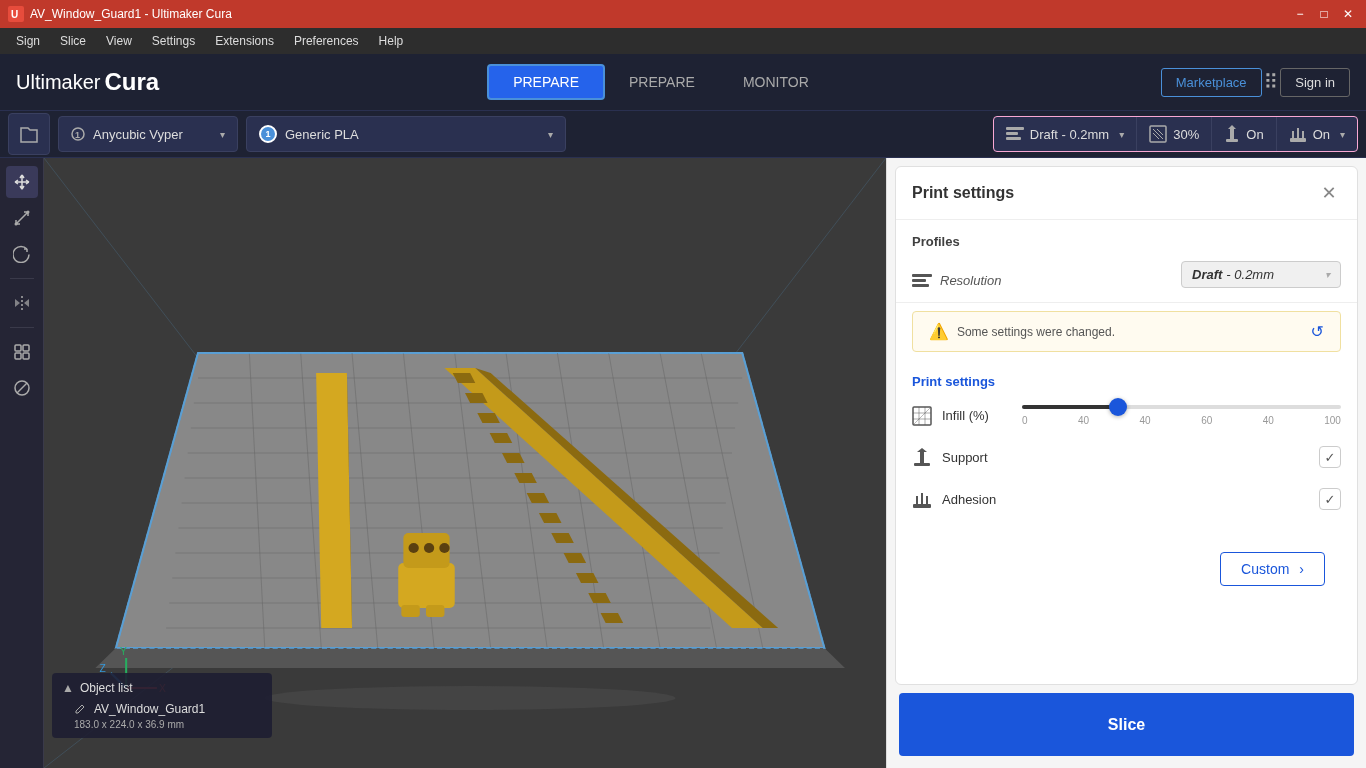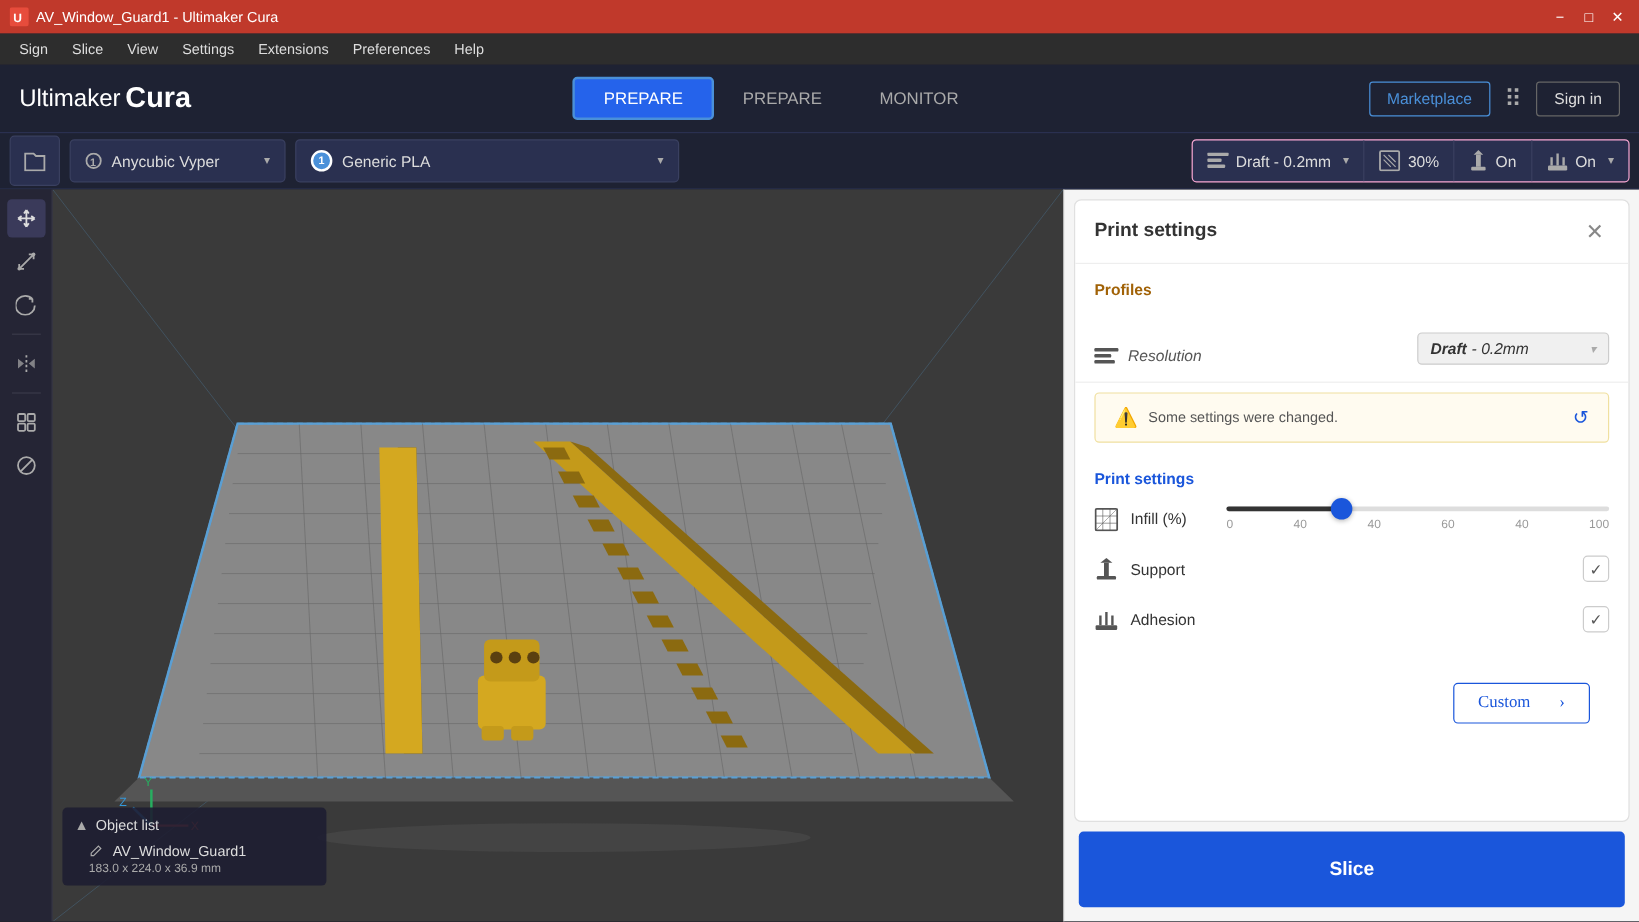--- a/index.html
+++ b/index.html
@@ -101,21 +101,21 @@
       font-weight: 500;
     }
     .nav-tab.active {
       background: #2563eb;
       color: white;
       border: 2px solid #4a90d9;
     }
     #header-right {
       display: flex;
       align-items: center;
-      gap: 12px;
+      gap: 2px;
     }
     #marketplace-btn {
       border: 1.5px solid #4a90d9;
       color: #4a90d9;
       background: transparent;
       padding: 6px 14px;
       font-size: 13px;
       cursor: pointer;
       border-radius: 3px;
     }
@@ -338,22 +338,22 @@
       justify-content: center;
     }
 
     #profiles-section {
       padding: 14px 16px;
       border-bottom: 1px solid #eee;
     }
     #profiles-label {
       font-size: 13px;
       font-weight: 600;
-      color: #a16207;
-      margin-bottom: 28px;
+      color: #404040;
+      margin-bottom: 12px;
     }
     #resolution-row {
       display: flex;
       align-items: flex-end;
       gap: 8px;
       font-style: italic;
     }
     #resolution-icon {
       width: 20px;
       height: 14px;
@@ -482,31 +482,30 @@
       justify-content: center;
       cursor: pointer;
       font-size: 13px;
       color: #555;
     }
 
     #custom-btn {
       display: flex;
       align-items: center;
       justify-content: flex-start;
-      gap: 24px;
+      gap: 10px;
       border: 1.5px solid #1a56db;
       color: #1a56db;
       background: white;
       padding: 8px 20px;
       font-size: 14px;
       cursor: pointer;
       border-radius: 4px;
       margin: 8px 16px 16px auto;
       width: fit-content;
-      font-family: Liberation Serif, serif;
     }
 
     
     #slice-btn {
       background: #1a56db;
       color: white;
       border: none;
       font-size: 16px;
       font-weight: 600;
       height: 63px;

